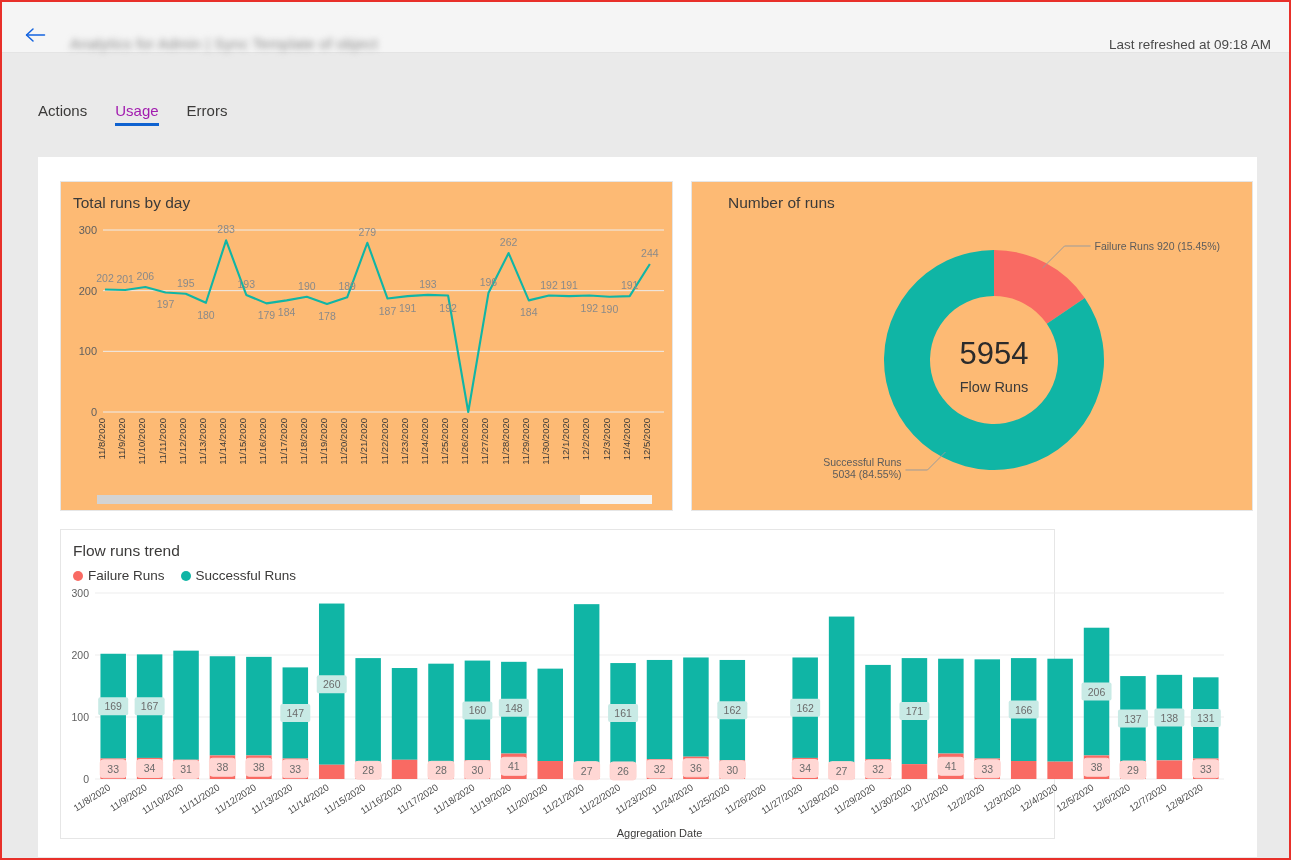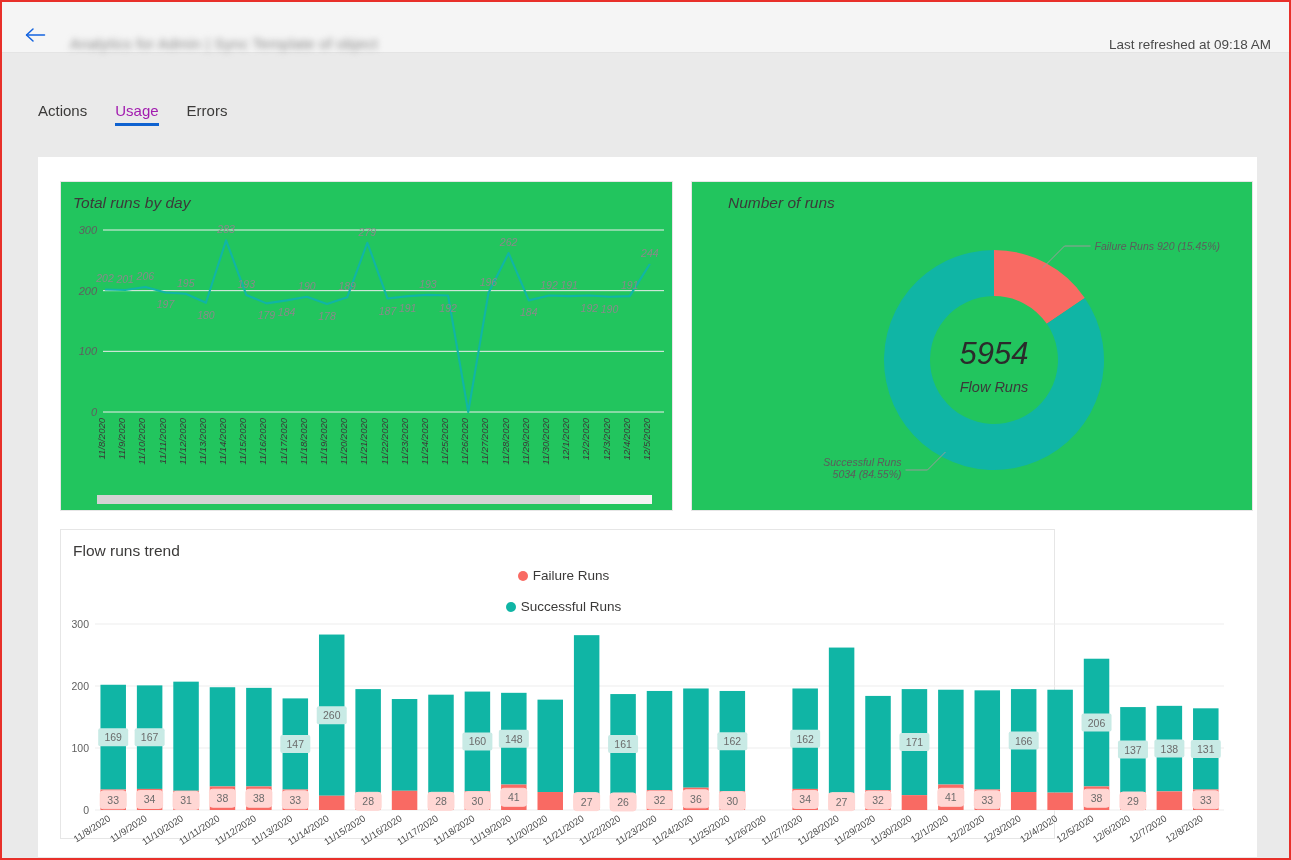--- a/index.html
+++ b/index.html
@@ -96,44 +96,43 @@
   
   .canvas {
     position: absolute;
     left: 36px; top: 155px;
     width: 1219px; height: 700px;
     background: #fff;
   }
   .cards-row { display: flex; gap: 18px; padding: 24px 22px 0 22px; }
   .card {
     border: 1px solid #e6e6e6;
-    background: #22c55e;
+    background: #fdba74;
     position: relative;
-    font-style: italic;
   }
   .card-title {
     font-size: 15.5px;
     color: #3b3a39;
     padding: 12px 0 0 12px;
   }
   .card-lineruns { width: 613px; height: 330px; }
   .card-donut   { width: 562px; height: 330px; padding-left: 24px; }
 
   .card-trend {
     margin: 18px 22px 0 22px;
     width: 995px; height: 310px;
     border: 1px solid #e6e6e6;
     position: relative;
   }
 
   
   .legend {
     display: flex; gap: 16px; align-items: center;
     padding: 8px 0 0 12px;
-    font-size: 13.5px; color: #3b3a39; flex-direction: column;
+    font-size: 13.5px; color: #3b3a39;
   }
   .legend-item { display: flex; align-items: center; gap: 5px; }
   .dot { width: 10px; height: 10px; border-radius: 50%; display: inline-block; }
 
   
   .hscroll {
     position: absolute;
     left: 36px; bottom: 6px;
     width: 555px; height: 9px;
     background: #f3f3f3;

